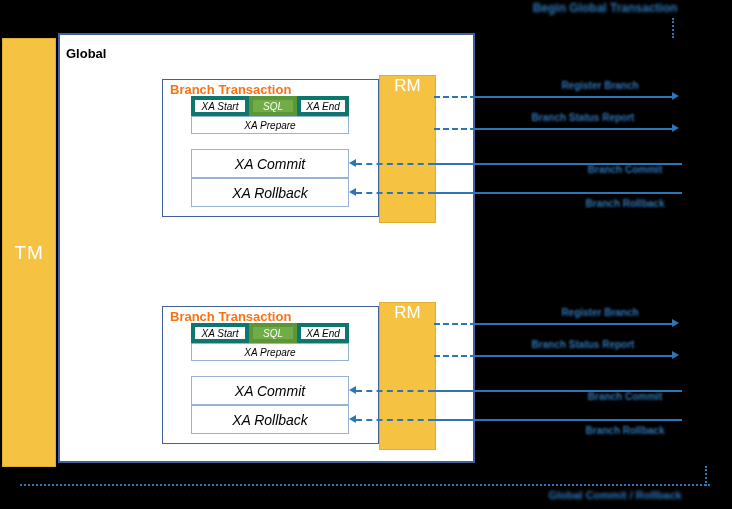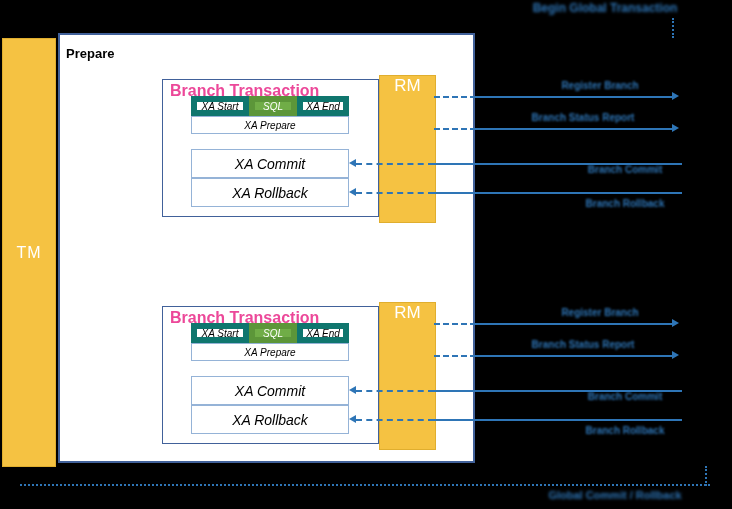--- a/index.html
+++ b/index.html
@@ -3,38 +3,38 @@
 <meta charset="utf-8">
 <style>
   html,body{margin:0;padding:0;background:#000;}
   body{width:732px;height:509px;position:relative;overflow:hidden;
        font-family:"Liberation Sans","DejaVu Sans",sans-serif;}
   .canvas{position:absolute;left:0;top:0;width:732px;height:509px;background:#000;}
 
   
   .actor{position:absolute;background:#F5C242;border:1px solid #E0AE2E;
          display:flex;align-items:center;justify-content:center;}
-  .actor .lbl{color:#fff;font-size:16px;letter-spacing:1px;}
+  .actor .lbl{color:#fff;font-size:19px;letter-spacing:1px;}
   #tm{left:2px;top:38px;width:52px;height:427px;}
   #tc{left:682px;top:38px;width:48px;height:432px;}
 
   
   #gt-panel{position:absolute;left:58px;top:33px;width:417px;height:430px;
             background:#fff;border:2px solid #41619A;box-sizing:border-box;}
   #gt-title{position:absolute;left:66px;top:46px;width:120px;
             font-size:13px;font-weight:bold;color:#000;line-height:15px;}
 
   
   .branch{position:absolute;border:1px solid #41619A;background:#fff;box-sizing:border-box;}
-  .branch-title{position:absolute;left:8px;top:2px;font-size:16px;font-weight:bold;color:#ec4899;}
+  .branch-title{position:absolute;left:8px;top:2px;font-size:13px;font-weight:bold;color:#f97316;}
   .b1{left:162px;top:79px;width:217px;height:138px;}
   .b2{left:162px;top:306px;width:217px;height:138px;}
 
   .xa-row{position:absolute;display:flex;box-sizing:border-box;}
-  .xa-cell{box-sizing:border-box;border:6px solid #0f766e;background:#fff;
+  .xa-cell{box-sizing:border-box;border:4px solid #0f766e;background:#fff;
            display:flex;align-items:center;justify-content:center;
            font-style:italic;font-size:10px;color:#000;}
   .xa-cell.sql{background:#70AD47;border-color:#5C9639;color:#fff;}
   .xa-wide{box-sizing:border-box;border:1px solid #95B3D7;background:#fff;
            display:flex;align-items:center;justify-content:center;
            font-style:italic;color:#000;position:absolute;}
 
   
   .rm{position:absolute;background:#F5C242;border:1px solid #E0AE2E;
       display:flex;align-items:flex-start;justify-content:center;}
@@ -75,21 +75,21 @@
 
   <div id="top-title" class="blur-hard">Begin Global Transaction</div>
   <div class="tick" style="left:672px;top:18px;height:20px;"></div>
 
   <div class="actor" id="tm">
     <span class="lbl">TM</span>
   </div>
 
   <div id="gt-panel"></div>
   <div id="gt-title">
-    <div>Prepare</div>
+    <div>Global</div>
   </div>
 
   <div class="branch b1"></div>
   <div class="branch-title" style="left:170px;top:82px;">Branch Transaction</div>
 
   <div class="xa-row" style="left:191px;top:96px;width:158px;height:20px;">
     <div class="xa-cell" style="width:58px;">XA Start</div>
     <div class="xa-cell sql" style="width:48px;">SQL</div>
     <div class="xa-cell" style="width:52px;">XA End</div>
   </div>

